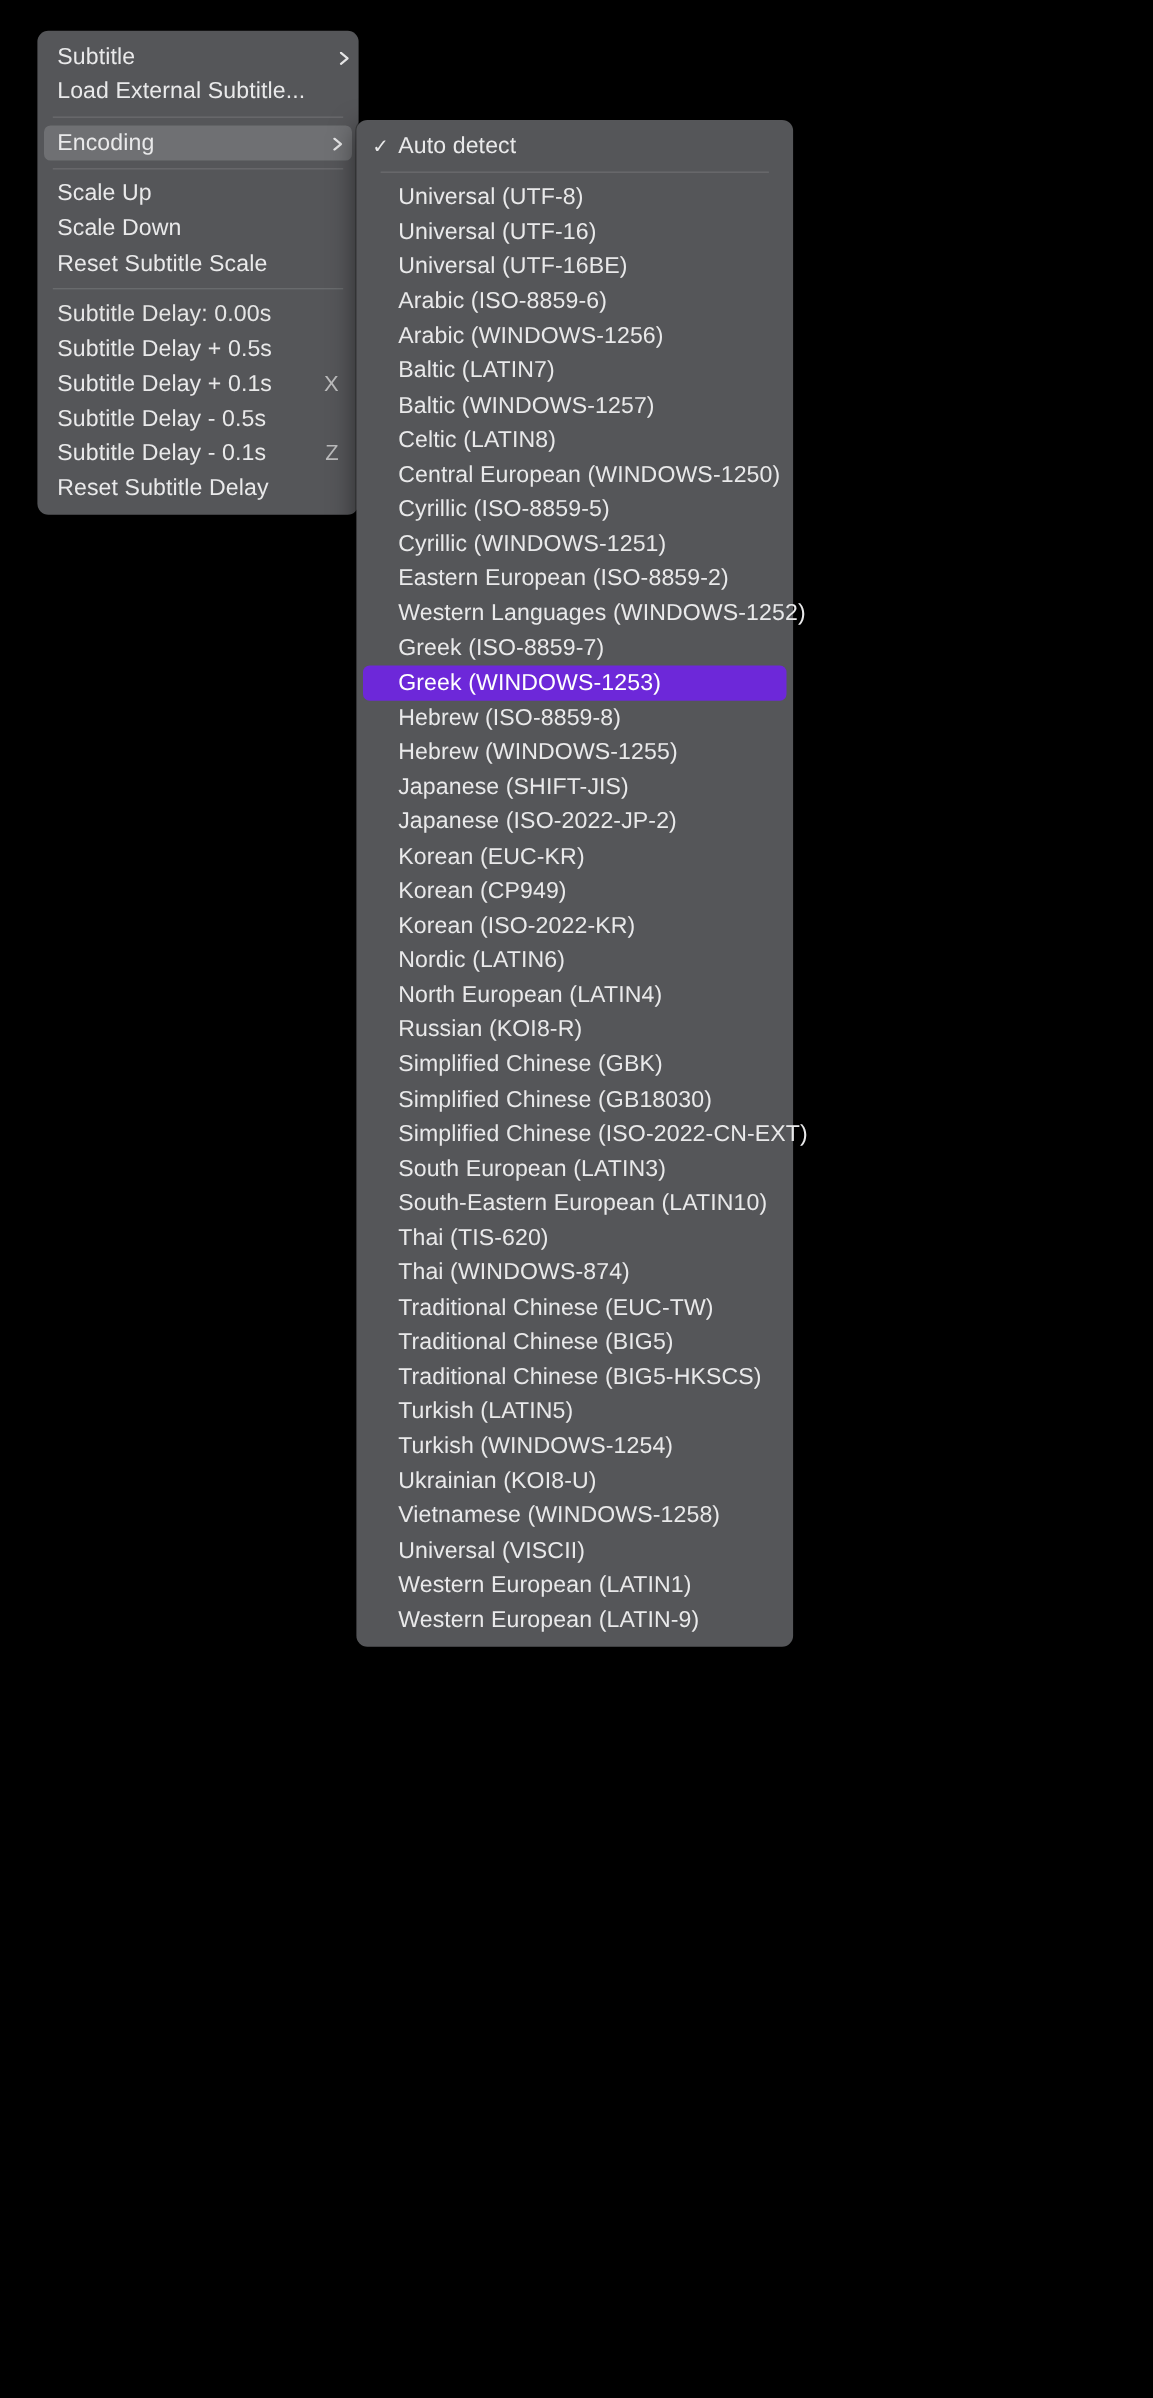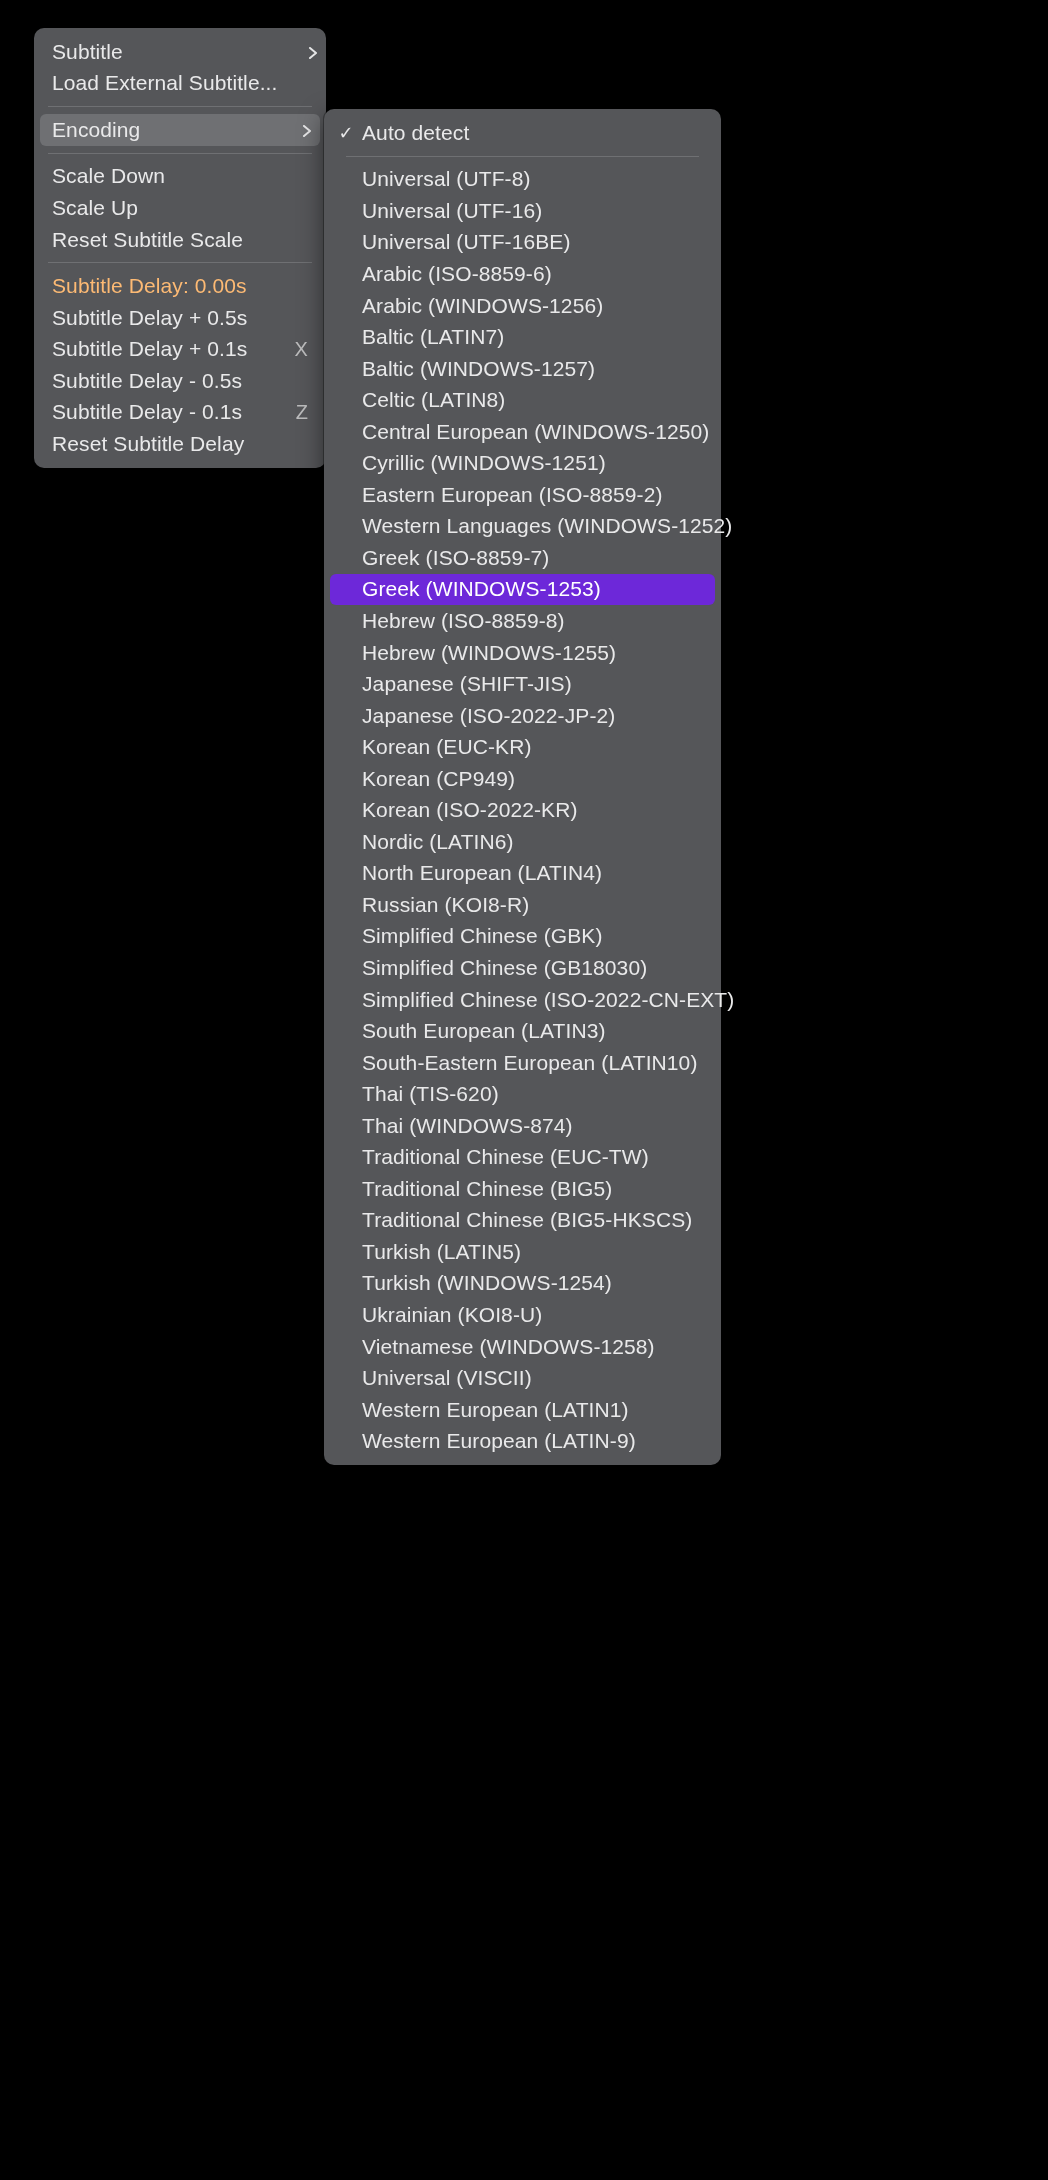--- a/index.html
+++ b/index.html
@@ -40,21 +40,21 @@
     font-size: 21px;
     letter-spacing: 0.1px;
   }
   .menu-secondary .row {
     padding-left: 38px;
     padding-right: 18px;
   }
   .row.has-sub { padding-right: 8px; }
   .row .label { flex: 1; }
   .row .shortcut { color: #bcbcbd; margin-left: 10px; font-size: 20px; }
-  .row.disabled { color: #fdba74; justify-content: flex-end; }
+  .row.disabled { color: #e5e5e5; justify-content: flex-end; }
   .row.hover {
     background: #6f7073;
     border-radius: 6px;
     margin: 0 6px;
     padding-left: 12px;
     padding-right: 8px;
     align-items: center;
   }
   .row.selected {
     background: #6d28d9;
@@ -106,24 +106,24 @@
     <div class="row has-sub hover">
       <span class="label">Encoding</span>
       <span class="chevron">
         <svg width="10" height="12" viewBox="0 0 10 12">
           <path d="M2 1 L8 6 L2 11" stroke="#e5e5e6" stroke-width="2" fill="none" stroke-linecap="round" stroke-linejoin="round"></path>
         </svg>
       </span>
     </div>
     <div class="divider"></div>
     <div class="row">
+      <span class="label">Scale Up</span>
+    </div>
+    <div class="row">
       <span class="label">Scale Down</span>
-    </div>
-    <div class="row">
-      <span class="label">Scale Up</span>
     </div>
     <div class="row">
       <span class="label">Reset Subtitle Scale</span>
     </div>
     <div class="divider"></div>
     <div class="row disabled">
       <span class="label">Subtitle Delay: 0.00s</span>
     </div>
     <div class="row">
       <span class="label">Subtitle Delay + 0.5s</span>
@@ -171,20 +171,23 @@
     <div class="row">
       <span class="label">Baltic (WINDOWS-1257)</span>
     </div>
     <div class="row">
       <span class="label">Celtic (LATIN8)</span>
     </div>
     <div class="row">
       <span class="label">Central European (WINDOWS-1250)</span>
     </div>
     <div class="row">
+      <span class="label">Cyrillic (ISO-8859-5)</span>
+    </div>
+    <div class="row">
       <span class="label">Cyrillic (WINDOWS-1251)</span>
     </div>
     <div class="row">
       <span class="label">Eastern European (ISO-8859-2)</span>
     </div>
     <div class="row">
       <span class="label">Western Languages (WINDOWS-1252)</span>
     </div>
     <div class="row">
       <span class="label">Greek (ISO-8859-7)</span>

